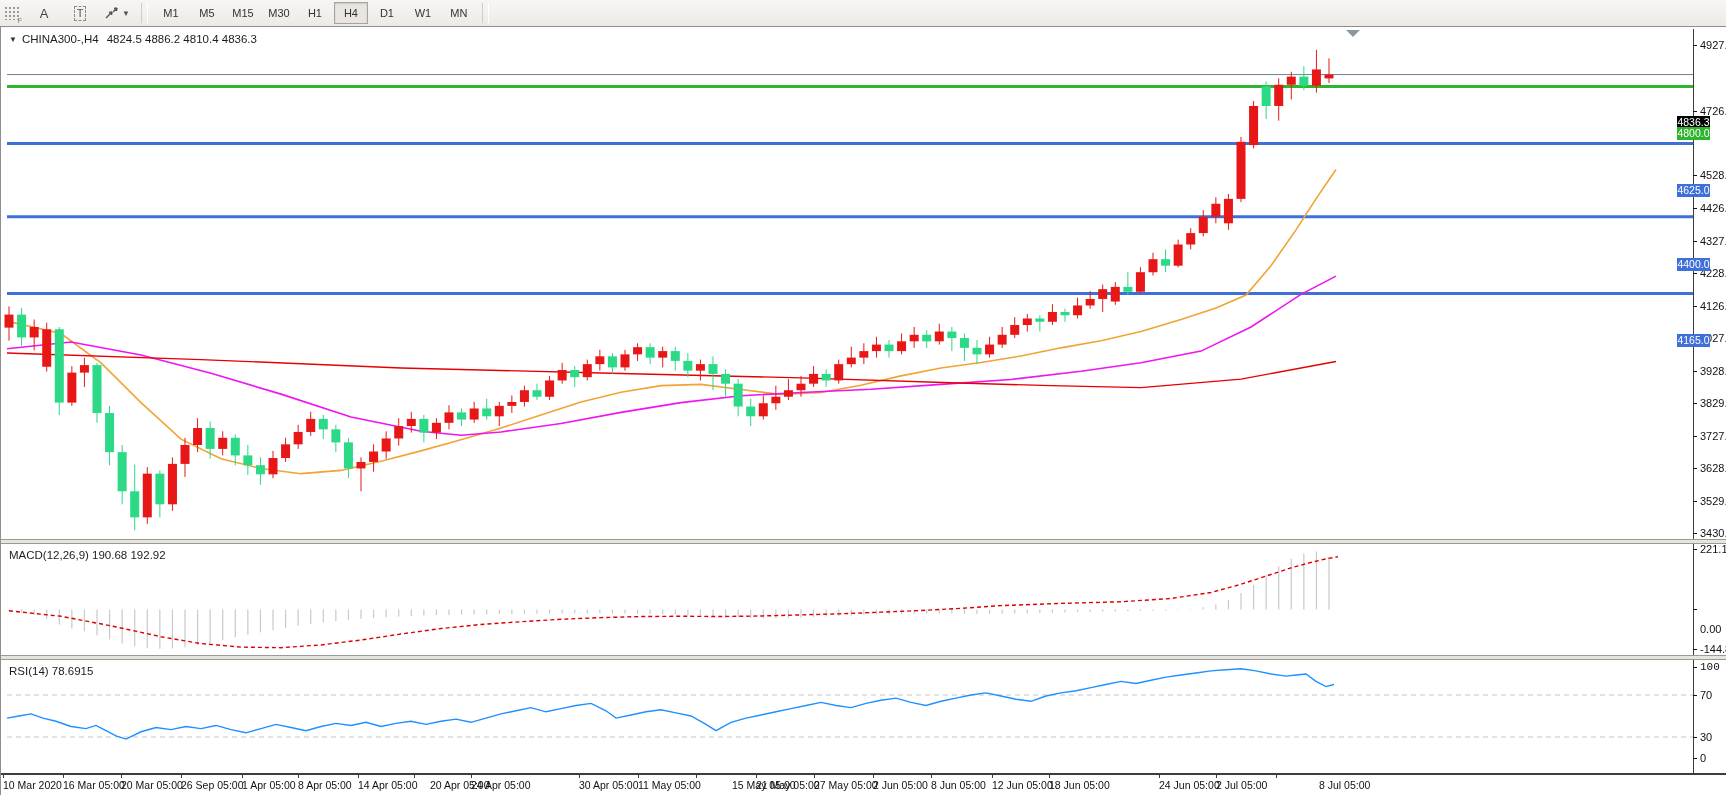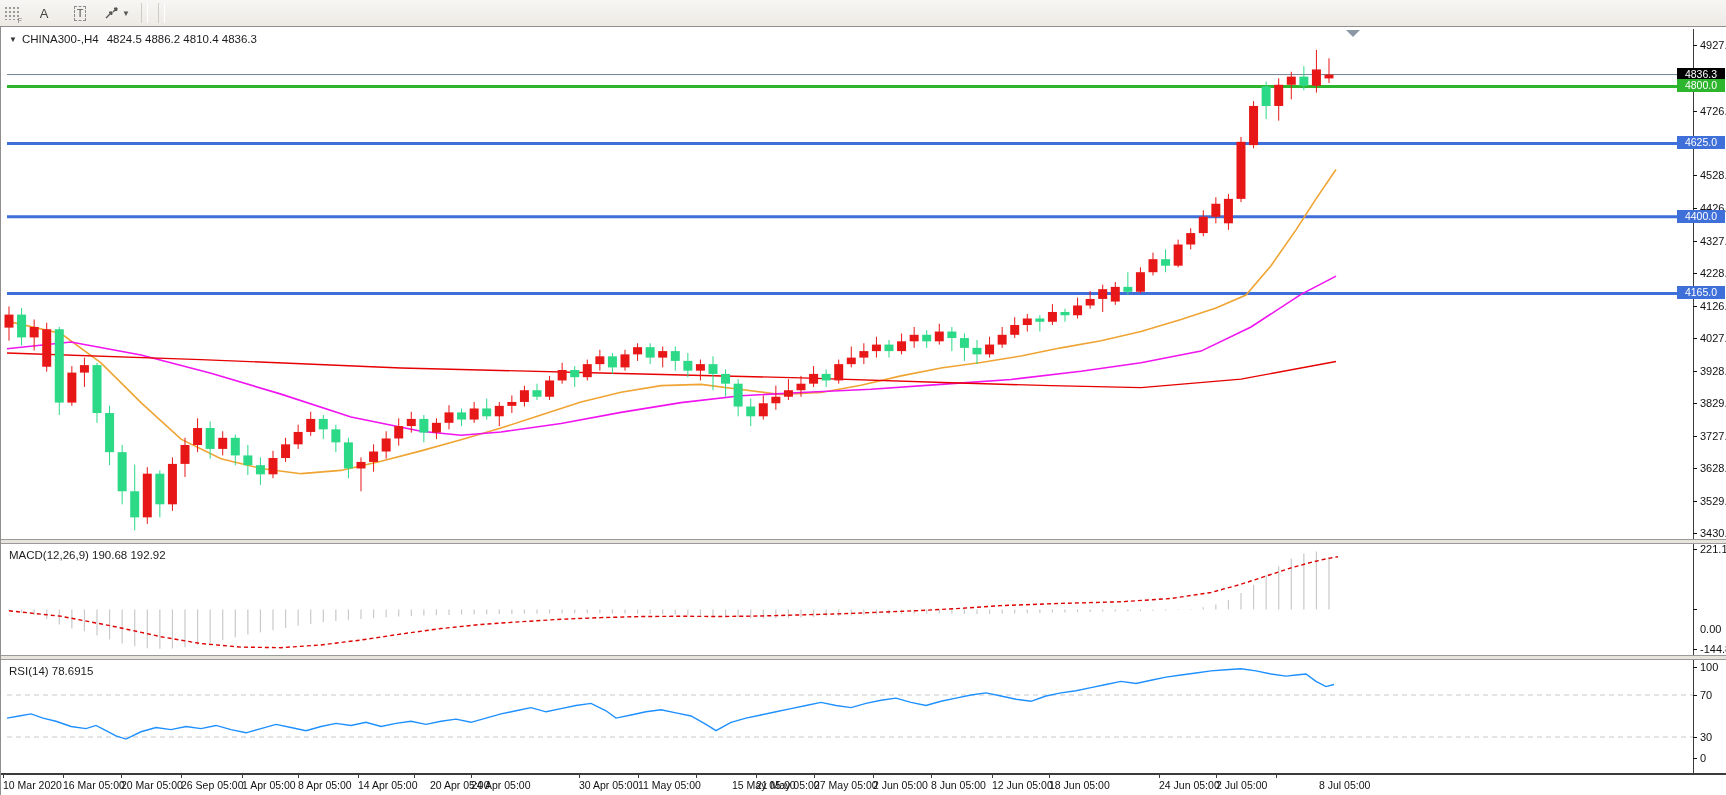--- a/index.html
+++ b/index.html
@@ -33,22 +33,22 @@
   .splitter{position:absolute;left:0;width:1726px;height:5px;background:#e7e4de;
             border-top:1px solid #9a9a9a;border-bottom:1px solid #9a9a9a;box-sizing:border-box;}
   .symbol-bar{position:absolute;left:8px;top:6px;font-size:11.5px;color:#1c1c1c;display:flex;align-items:center;}
   .symbol-bar .dd{font-size:8px;color:#333;margin-right:5px;}
   .symbol-bar b{font-weight:normal;margin-right:8px;}
   .ind-label{position:absolute;left:8px;font-size:11.5px;color:#1c1c1c;}
   .annotation{position:absolute;font-weight:700;font-size:31px;letter-spacing:1px;white-space:nowrap;}
 
   .price-tick{position:absolute;font-size:11px;color:#111;left:1699px;}
   .tick-dash{position:absolute;left:1692px;width:4px;height:1px;background:#111;}
-  .badge{position:absolute;left:1676px;width:48px;height:13px;line-height:13px;
-         font-size:10.5px;color:#fff;text-align:center;}
+  .badge{position:absolute;left:1676px;width:33px;height:13px;line-height:13px;
+         font-size:10.5px;color:#fff;text-align:center;margin-top:48px;}
   .time-axis{position:absolute;left:0;top:746px;width:1726px;height:23px;background:#fff;
              border-top:2px solid #3c3c3c;}
   .time-label{position:absolute;top:4px;font-size:10.5px;color:#111;white-space:nowrap;}
   .time-tick{position:absolute;top:0;width:1px;height:3px;background:#3c3c3c;}
   svg.layer{position:absolute;left:0;top:0;pointer-events:none;}
 </style>
 </head>
 <body>
 
 <div class="toolbar">
@@ -62,20 +62,31 @@
     <span class="tbox">T</span>
   </div>
   <div class="tb-btn">
     <svg width="15" height="14" viewBox="0 0 15 14">
       <path d="M2 12 L8 6 M8 6 l-3 .5 M8 6 l-.5 3" stroke="#555" stroke-width="1.4" fill="none"></path>
       <path d="M13 2 L9 6 M13 2 l-3 .5 M13 2 l-.5 3" stroke="#555" stroke-width="1.4" fill="none"></path>
     </svg>
     <span class="tb-caret">▼</span>
   </div>
   <div class="tb-sep"></div>
+  <div id="tf-container" style="display:flex;">
+      <div class="tf-btn">M1</div>
+      <div class="tf-btn">M5</div>
+      <div class="tf-btn">M15</div>
+      <div class="tf-btn">M30</div>
+      <div class="tf-btn">H1</div>
+      <div class="tf-btn active">H4</div>
+      <div class="tf-btn">D1</div>
+      <div class="tf-btn">W1</div>
+      <div class="tf-btn">MN</div>
+    </div>
   <div class="tb-sep"></div>
 </div>
 
 <div class="chart-window">
   <div class="panel" id="main-panel" style="top:2px;height:510px;"></div>
   <div class="panel" id="macd-panel" style="top:517px;height:111px;"></div>
   <div class="panel" id="rsi-panel" style="top:633px;height:111px;"></div>
 
   <div class="axis-vline"></div>
   <div class="splitter" style="top:512px;"></div>
@@ -509,21 +520,21 @@
       <div class="badge" style="top: 109.448px; background: rgb(63, 111, 216);">4625.0</div>
       <div class="badge" style="top: 182.794px; background: rgb(63, 111, 216);">4400.0</div>
       <div class="badge" style="top: 259.401px; background: rgb(63, 111, 216);">4165.0</div>
       <div class="tick-dash" style="top: 522px;"></div>
       <div class="price-tick" style="top: 516px;">221.13</div>
       <div class="tick-dash" style="top: 582.423px;"></div>
       <div class="price-tick" style="top: 576.423px; margin-top: 20px;">0.00</div>
       <div class="tick-dash" style="top: 622px;"></div>
       <div class="price-tick" style="top: 616px;">-144.84</div>
       <div class="tick-dash" style="top: 640px;"></div>
-      <div class="price-tick" style="top: 634px;">100</div>
+      <div class="price-tick" style="top: 634px; font-family: Liberation Mono, monospace;">100</div>
       <div class="tick-dash" style="top: 668px;"></div>
       <div class="price-tick" style="top: 662px;">70</div>
       <div class="tick-dash" style="top: 710px;"></div>
       <div class="price-tick" style="top: 704px;">30</div>
       <div class="tick-dash" style="top: 731px;"></div>
       <div class="price-tick" style="top: 725px;">0</div>
     </div>
   </div>
 
 </body></html>

